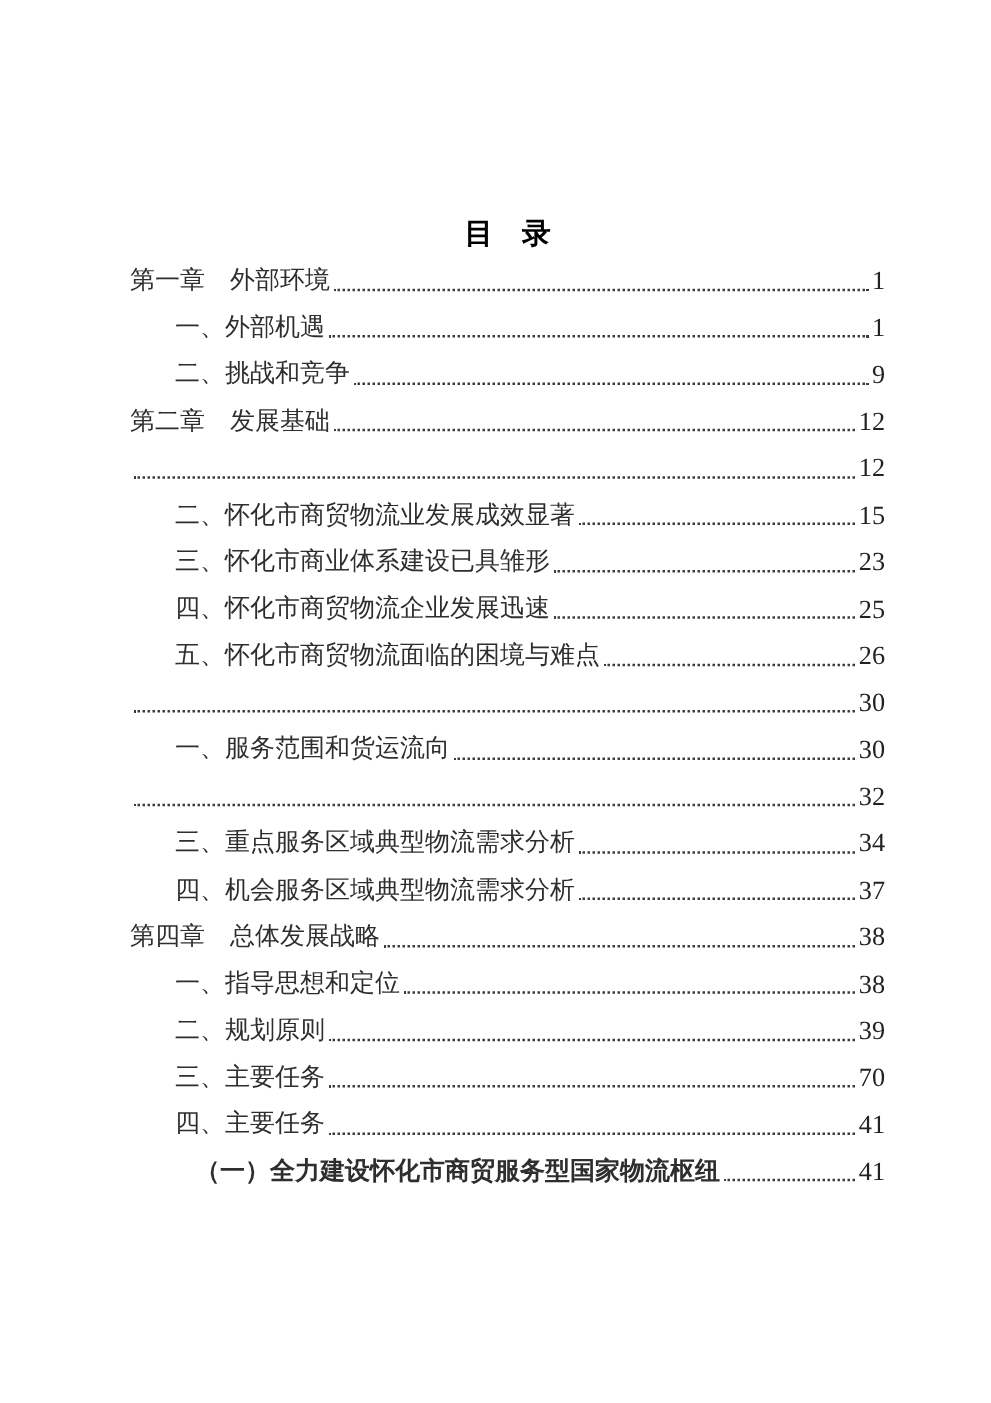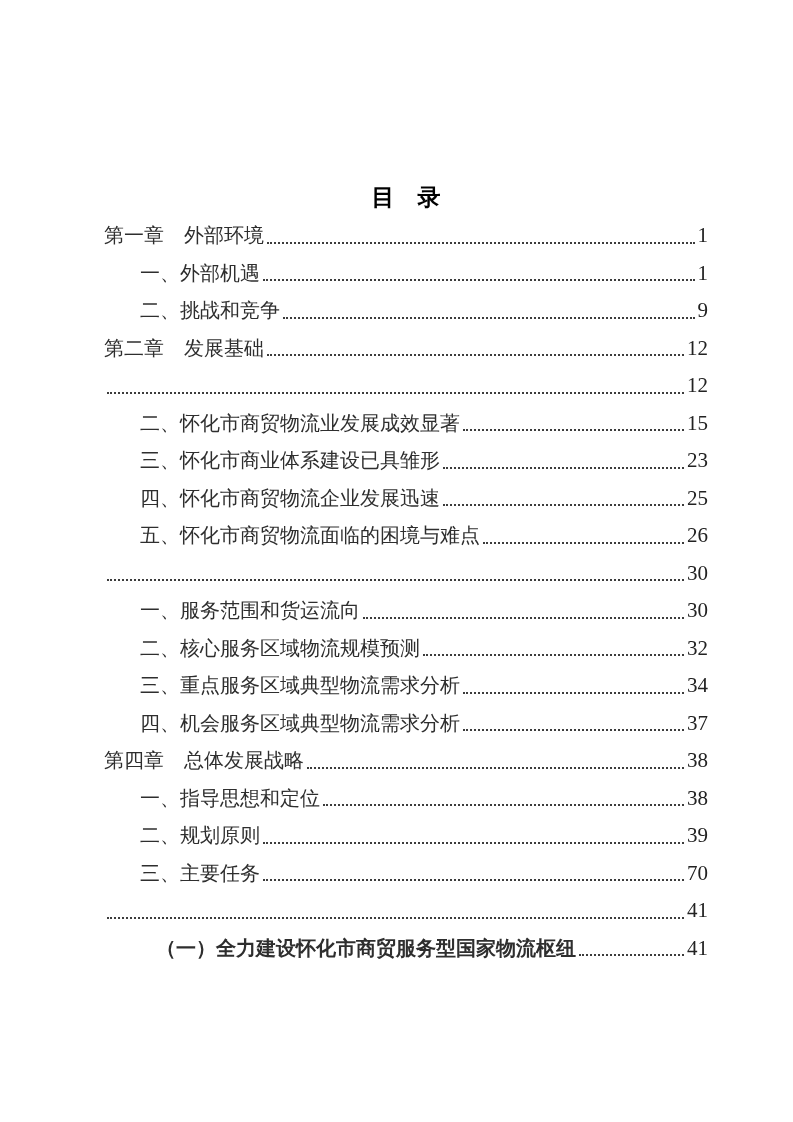--- a/index.html
+++ b/index.html
@@ -13,21 +13,21 @@
     height: 1122px;
     background: #ffffff;
     overflow: hidden;
     font-family: "Liberation Serif", "DejaVu Serif", serif;
     color: #2e2e2e;
   }
   .toc {
     position: absolute;
     left: 104px;
     right: 85px;
-    top: 178px;
+    top: 167px;
   }
   .toc-title {
     height: 39px;
     line-height: 39px;
     text-align: center;
     font-family: "Liberation Sans", "DejaVu Sans", sans-serif;
     font-weight: 700;
     font-size: 23px;
     color: #000000;
   }
@@ -129,21 +129,20 @@
     <span class="pagenum">30</span>
   </div>
 
   <div class="entry lvl2">
     <span class="label">一、服务范围和货运流向</span>
     <span class="leader"></span>
     <span class="pagenum">30</span>
   </div>
 
   <div class="entry lvl2">
-    <span class="label">二、核心服务区域物流规模预测</span>
     <span class="leader"></span>
     <span class="pagenum">32</span>
   </div>
 
   <div class="entry lvl2">
     <span class="label">三、重点服务区域典型物流需求分析</span>
     <span class="leader"></span>
     <span class="pagenum">34</span>
   </div>
 
@@ -171,20 +170,21 @@
     <span class="pagenum">39</span>
   </div>
 
   <div class="entry lvl2">
     <span class="label">三、主要任务</span>
     <span class="leader"></span>
     <span class="pagenum">70</span>
   </div>
 
   <div class="entry lvl2">
+    <span class="label">四、主要任务</span>
     <span class="leader"></span>
     <span class="pagenum">41</span>
   </div>
 
   <div class="entry lvl3">
     <span class="label">（一）全力建设怀化市商贸服务型国家物流枢纽</span>
     <span class="leader"></span>
     <span class="pagenum">41</span>
   </div>
 </div>

